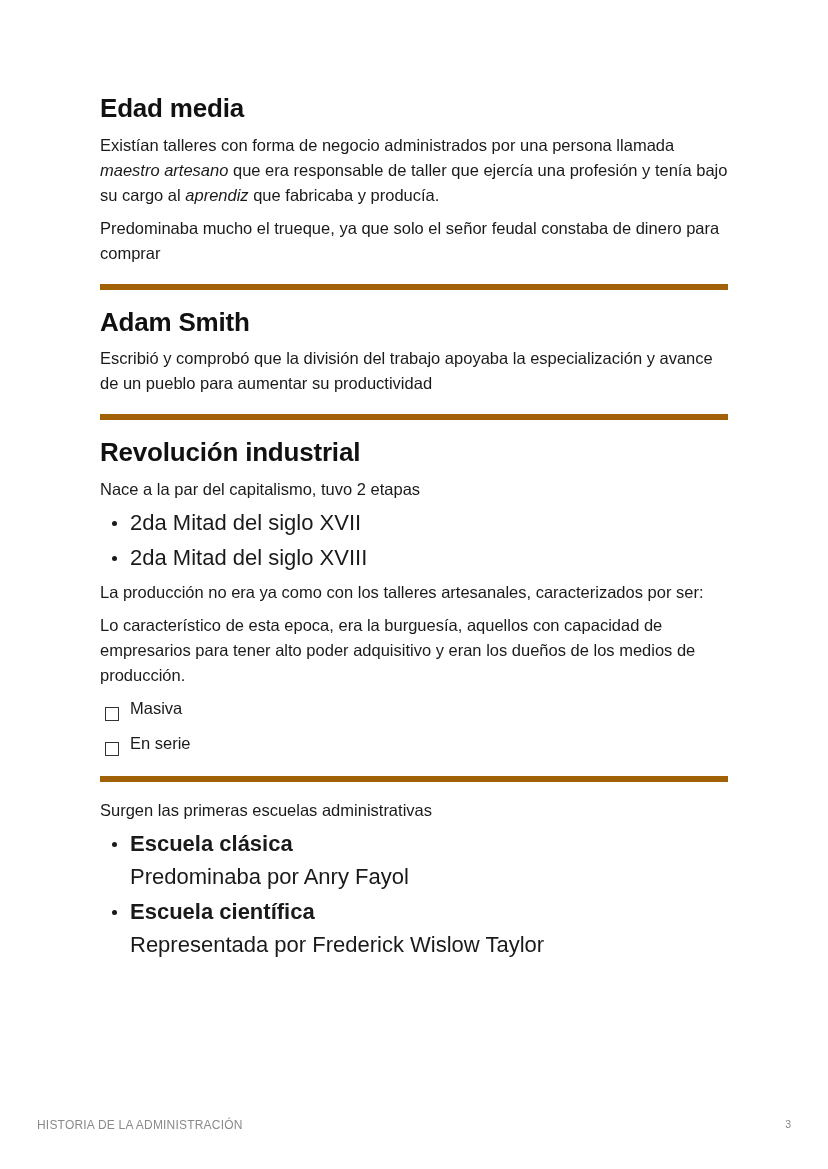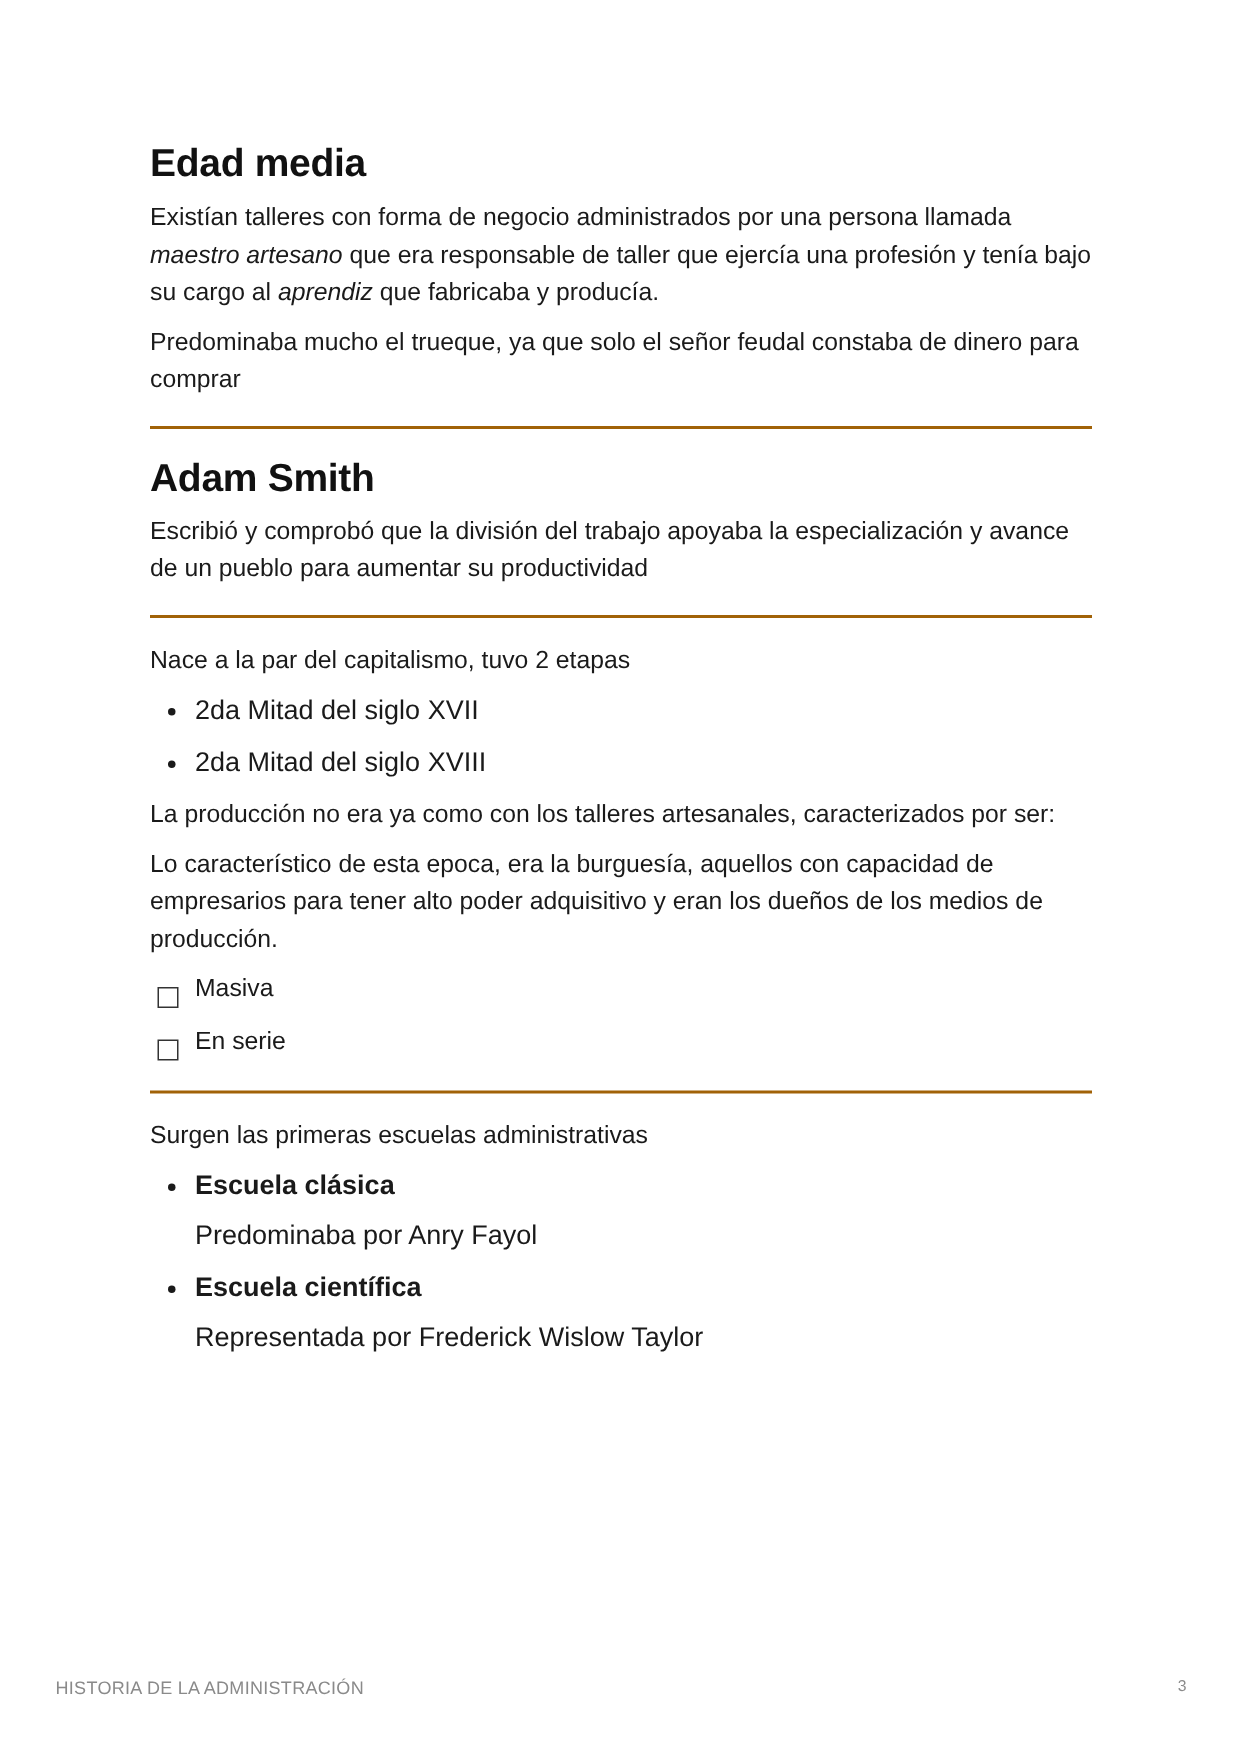--- a/index.html
+++ b/index.html
@@ -15,21 +15,21 @@
       font-family: "Liberation Sans", "DejaVu Sans", sans-serif;
       color: #1a1a1a;
     }
     .page {
       position: absolute;
       left: 100px;
       top: 92px;
       width: 628px;
     }
     .section {
-      border-bottom: 2px solid #a16207;
+      border-bottom: 6px solid #a16207;
       padding-bottom: 10px;
       margin-bottom: 16px;
     }
     .section.last {
       border-bottom: none;
     }
     h2 {
       font-size: 26px;
       font-weight: 700;
       margin: 0 0 8px 0;
@@ -44,21 +44,21 @@
     }
     em { font-style: italic; }
     ul.bullets {
       list-style: none;
       margin: 0 0 6px 0;
       padding: 0;
     }
     ul.bullets li {
       position: relative;
       padding-left: 30px;
-      font-size: 18px;
+      font-size: 22px;
       line-height: 25px;
       margin-bottom: 10px;
     }
     ul.bullets li::before {
       content: "";
       position: absolute;
       left: 12px;
       top: 11px;
       width: 5px;
       height: 5px;
@@ -124,20 +124,21 @@
     </p>
     <p>Predominaba mucho el trueque, ya que solo el señor feudal constaba de dinero para comprar</p>
   </div>
 
   <div class="section">
     <h2>Adam Smith</h2>
     <p>Escribió y comprobó que la división del trabajo apoyaba la especialización y avance de un pueblo para aumentar su productividad</p>
   </div>
 
   <div class="section">
+    <h2>Revolución industrial</h2>
     <p>Nace a la par del capitalismo, tuvo 2 etapas</p>
     <ul class="bullets">
       <li>2da Mitad del siglo XVII</li>
       <li>2da Mitad del siglo XVIII</li>
     </ul>
     <p>La producción no era ya como con los talleres artesanales, caracterizados por ser:</p>
     <p>Lo característico de esta epoca, era la burguesía, aquellos con capacidad de empresarios para tener alto poder adquisitivo y eran los dueños de los medios de producción.</p>
     <ul class="todo">
       <li>
         <span class="checkbox"></span>

